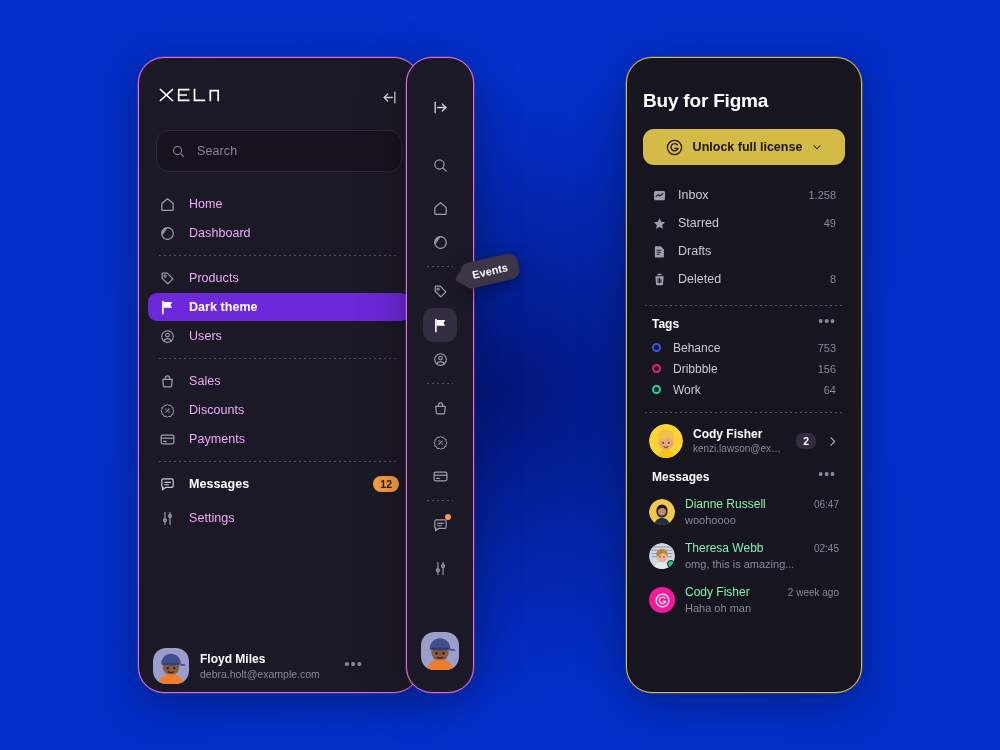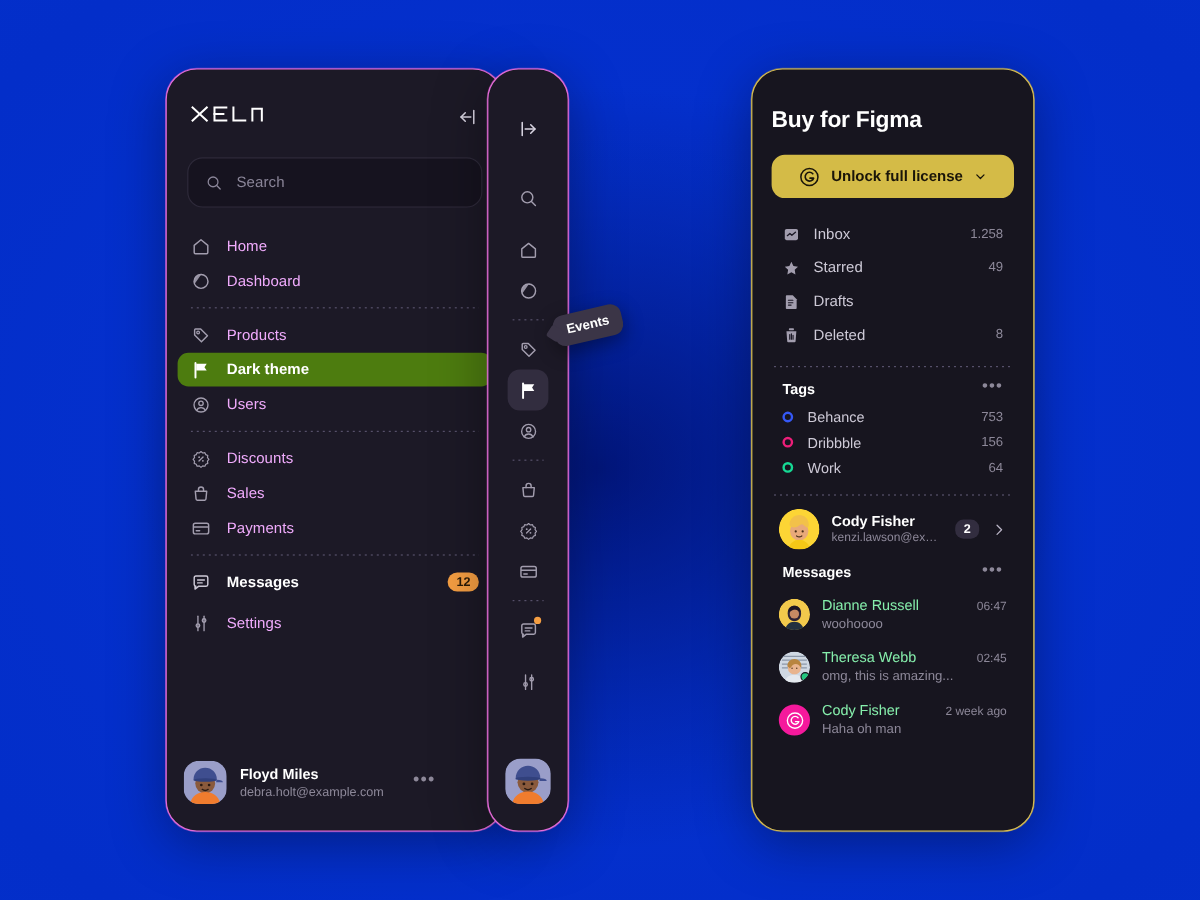--- a/index.html
+++ b/index.html
@@ -106,21 +106,21 @@
     flex: 0 0 17px;
     display: flex; align-items: center; justify-content: center;
   }
   .nav-label {
     font-size: 12.5px;
     color: #f0abfc;
     letter-spacing: 0.05px;
     white-space: nowrap;
   }
   .nav-item.active {
-    background: #4d7c0f;
+    background: #6d28d9;
   }
   .nav-item.active .nav-label {
     color: #ffffff;
     font-weight: bold;
   }
   .nav-item.bold .nav-label {
     color: #ffffff;
     font-weight: bold;
   }
 
@@ -139,21 +139,21 @@
     height: 1px;
     margin: 8px 11px;
     background-image: linear-gradient(to right, #56506a 0 2px, transparent 2px 5px);
     background-size: 5px 1px;
     background-repeat: repeat-x;
   }
 
   
   .profile {
     position: absolute;
-    left: 14px; bottom: 22px;
+    left: 14px; bottom: 8px;
     width: 210px;
     display: flex;
     align-items: center;
     gap: 11px;
   }
   .profile-text { min-width: 0; flex: 1; }
   .profile-name {
     font-size: 12px;
     font-weight: bold;
     color: #ffffff;
@@ -607,32 +607,32 @@
           </span>
         <span class="nav-label">Users</span>
       </div>
     </div>
     <div class="divider"></div>
 
     <div>
       <div class="nav-item">
         <span class="nav-icon">
             <svg width="17" height="17" style="color:#a29dae">
-              <use href="#i-discount"></use>
-            </svg>
-          </span>
-        <span class="nav-label">Discounts</span>
+              <use href="#i-bag"></use>
+            </svg>
+          </span>
+        <span class="nav-label">Sales</span>
       </div>
       <div class="nav-item">
         <span class="nav-icon">
             <svg width="17" height="17" style="color:#a29dae">
-              <use href="#i-bag"></use>
-            </svg>
-          </span>
-        <span class="nav-label">Sales</span>
+              <use href="#i-discount"></use>
+            </svg>
+          </span>
+        <span class="nav-label">Discounts</span>
       </div>
       <div class="nav-item">
         <span class="nav-icon">
             <svg width="17" height="17" style="color:#a29dae">
               <use href="#i-card"></use>
             </svg>
           </span>
         <span class="nav-label">Payments</span>
       </div>
     </div>

